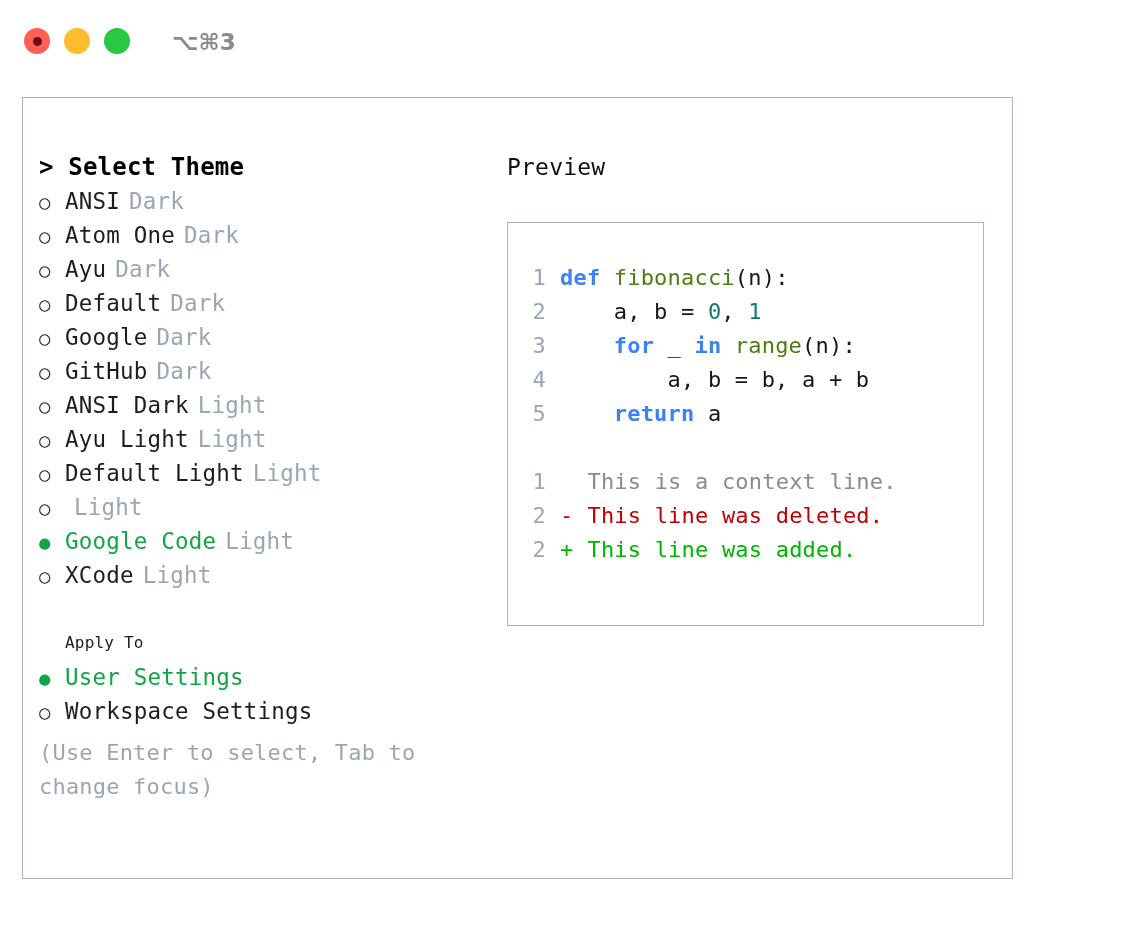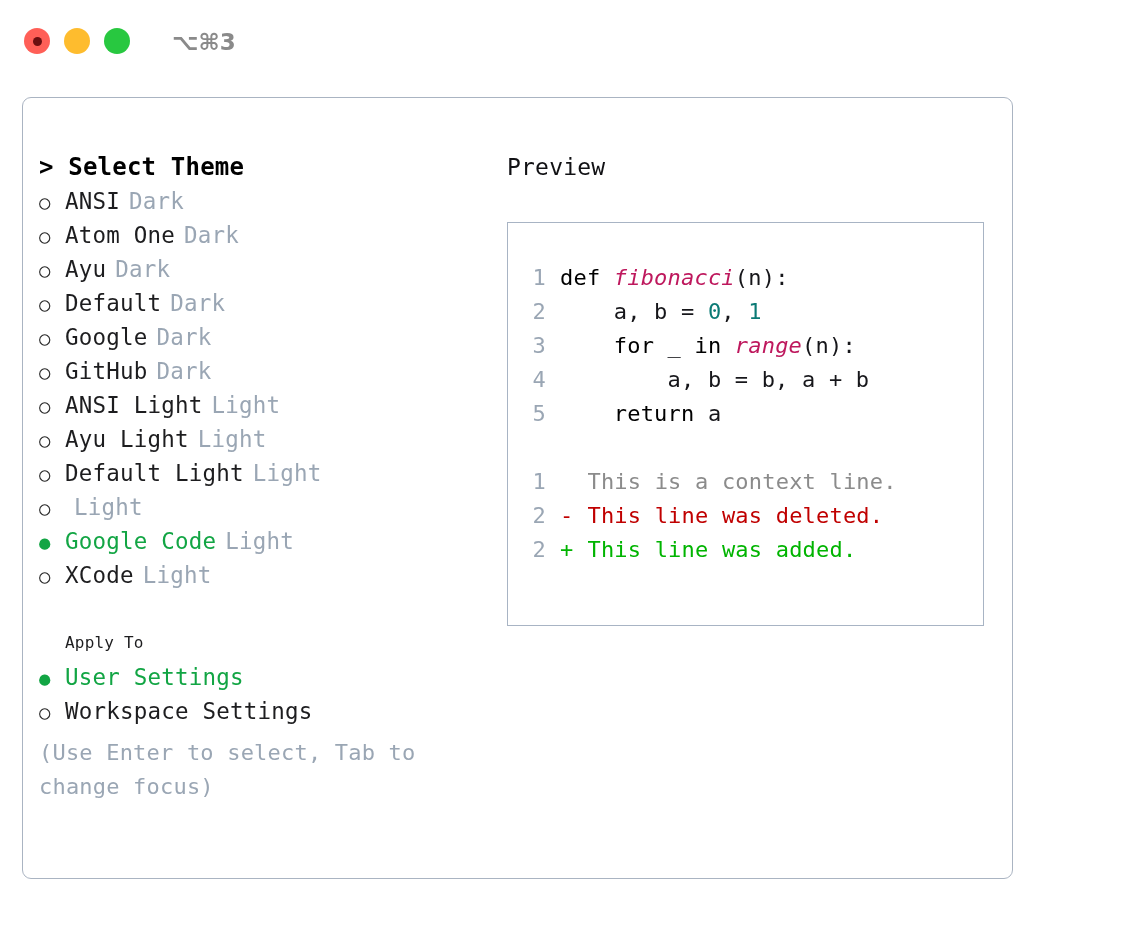--- a/index.html
+++ b/index.html
@@ -77,21 +77,21 @@
   }
 
   
   .panel {
     position: absolute;
     left: 16px;
     top: 91px;
     width: 991px;
     height: 782px;
     border: 1.6px solid #aab4c2;
-    border-radius: 9px;
+    border-radius: 0;
     box-sizing: border-box;
     background: #ffffff;
   }
 
   .columns {
     position: absolute;
     left: 0;
     top: 0;
     width: 100%;
     height: 100%;
@@ -192,22 +192,22 @@
   }
   .cline { display: block; height: 34px; white-space: pre; }
   .lnum {
     display: inline-block;
     width: 26px;
     text-align: right;
     color: #9aa6b4;
   }
   .gut { display: inline-block; width: 14px; }
 
-  .tok-kw  { color: #000000; }
-  .tok-fn  { color: #be185d; font-style: italic; }
+  .tok-kw  { color: #3b82f6; font-weight: bold; }
+  .tok-fn  { color: #4d7c0f; }
   .tok-num { color: #0b7a75; }
   .tok-txt { color: #16161a; }
 
   .blank-line { height: 34px; display: block; }
 
   .d-ctx { color: #8b8b8b; }
   .d-del { color: #c00000; }
   .d-add { color: #00b400; }
   .d-mark { display: inline-block; width: 14px; }
 </style>
@@ -231,21 +231,21 @@
       <div class="col-left">
         <div class="list-header">&gt; Select Theme</div>
 
         <div id="theme-options">
             <div class="opt-row"><span class="bullet">○</span><span class="opt-label">ANSI</span><span class="opt-tag">Dark</span></div>
             <div class="opt-row"><span class="bullet">○</span><span class="opt-label">Atom One</span><span class="opt-tag">Dark</span></div>
             <div class="opt-row"><span class="bullet">○</span><span class="opt-label">Ayu</span><span class="opt-tag">Dark</span></div>
             <div class="opt-row"><span class="bullet">○</span><span class="opt-label">Default</span><span class="opt-tag">Dark</span></div>
             <div class="opt-row"><span class="bullet">○</span><span class="opt-label">Google</span><span class="opt-tag">Dark</span></div>
             <div class="opt-row"><span class="bullet">○</span><span class="opt-label">GitHub</span><span class="opt-tag">Dark</span></div>
-            <div class="opt-row"><span class="bullet">○</span><span class="opt-label">ANSI Light</span><span class="opt-tag">Light</span></div>
+            <div class="opt-row"><span class="bullet">○</span><span class="opt-label">ANSI Dark</span><span class="opt-tag">Light</span></div>
             <div class="opt-row"><span class="bullet">○</span><span class="opt-label">Ayu Light</span><span class="opt-tag">Light</span></div>
             <div class="opt-row"><span class="bullet">○</span><span class="opt-label">Default Light</span><span class="opt-tag">Light</span></div>
             <div class="opt-row"><span class="bullet">○</span><span class="opt-tag">Light</span></div>
             <div class="opt-row selected"><span class="bullet sel">●</span><span class="opt-label">Google Code</span><span class="opt-tag">Light</span></div>
             <div class="opt-row"><span class="bullet">○</span><span class="opt-label">XCode</span><span class="opt-tag">Light</span></div>
           </div>
 
         <div class="spacer-row"></div>
 
         <div class="section-title">Apply To</div>

